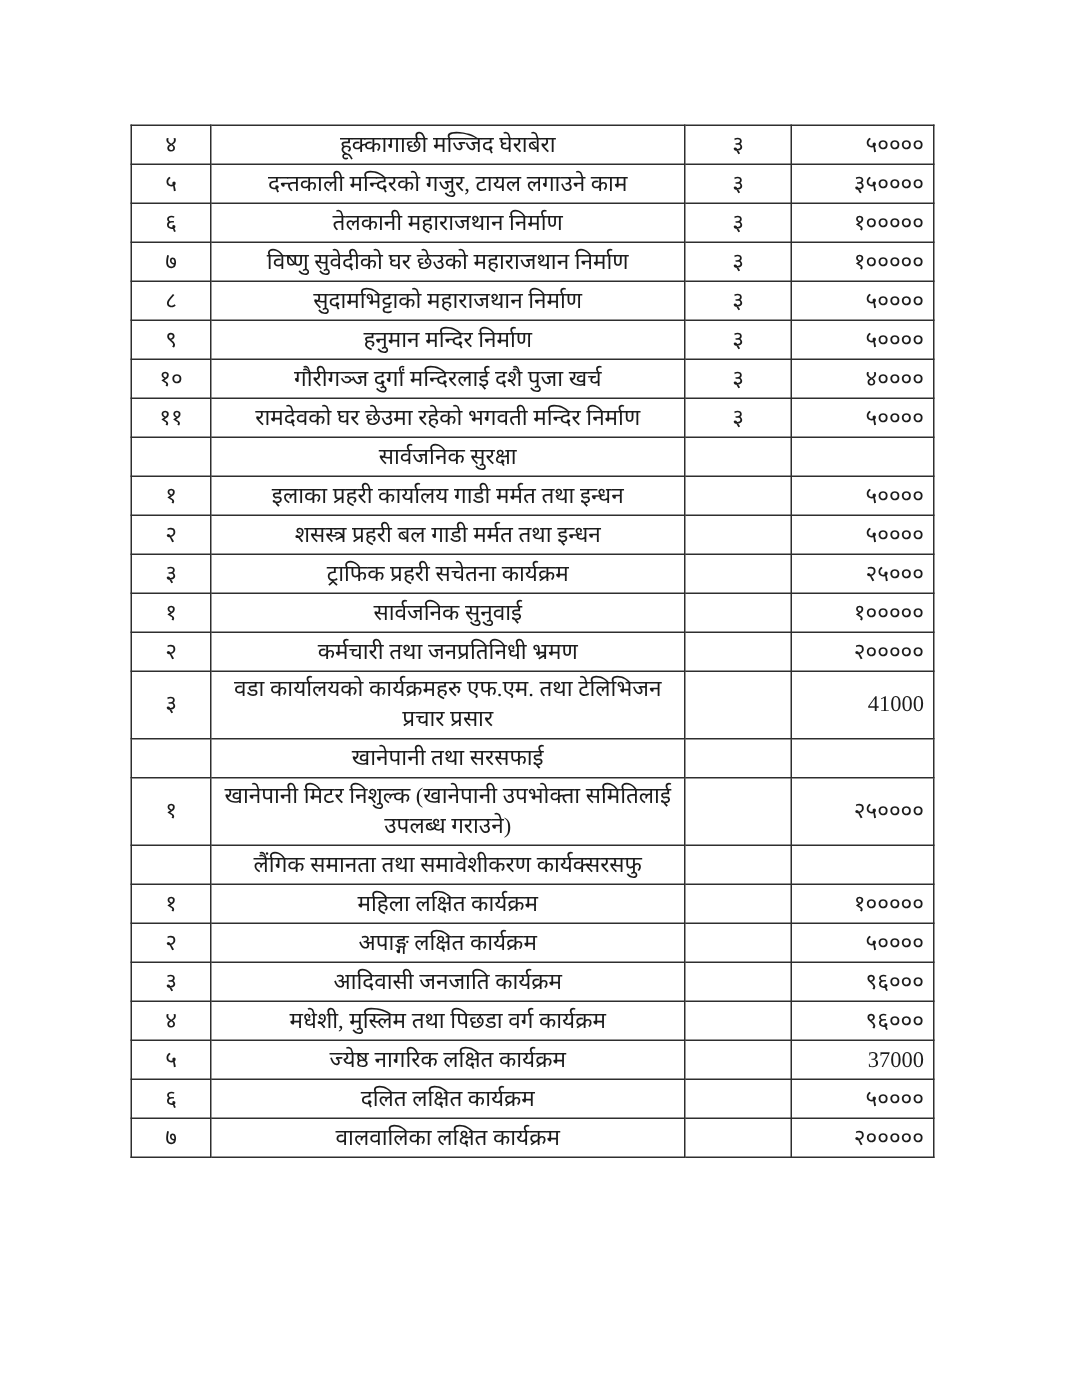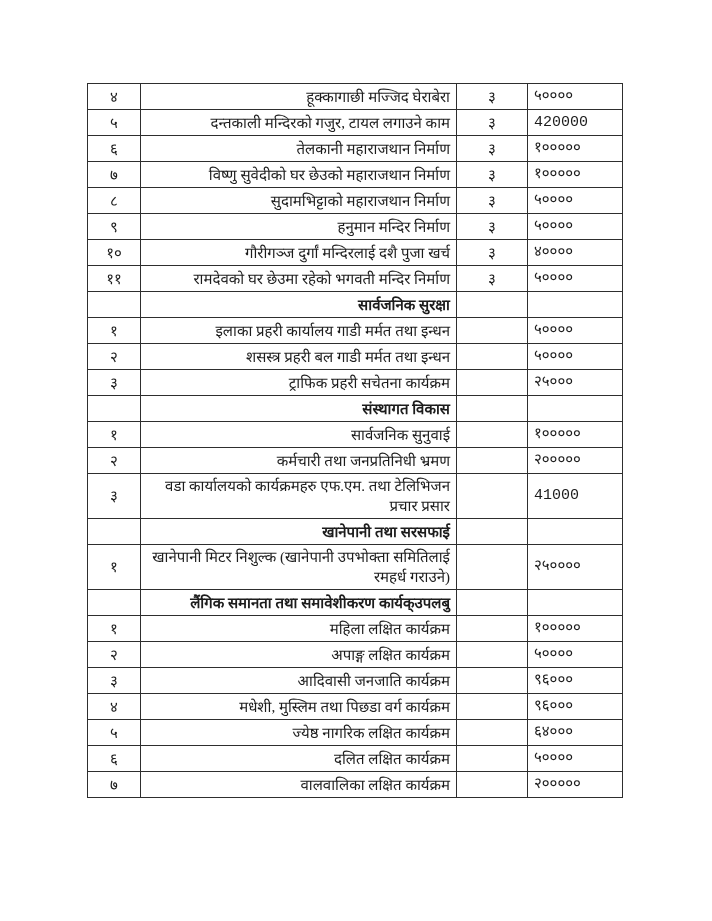--- a/index.html
+++ b/index.html
@@ -27,42 +27,42 @@
   table.budget td {
     border: 1px solid #2e2e2e;
     font-size: 15px;
     line-height: 20px;
     padding: 2px 6px;
     height: 21px;
     vertical-align: middle;
     overflow: hidden;
   }
   td.sn     { width: 40px;  text-align: center; }
-  td.desc   { width: 303px; text-align: right; padding-left: 9px; }
+  td.desc   { width: 303px; text-align: center; padding-left: 9px; }
   td.qty    { width: 58px;  text-align: center; }
-  td.amount { width: 82px;  padding-right: 9px; vertical-align: bottom; font-family: Liberation Mono, monospace; }
-  tr.section-row td.desc { font-weight: bold; }
+  td.amount { width: 82px;  text-align: right; padding-right: 9px; vertical-align: bottom; }
+  tr.section-row td.desc { font-weight: normal; }
 </style>
 </head>
 <body>
 
 <div class="sheet">
   <table class="budget">
     <tbody id="budget-body">
         <tr>
           <td class="sn">४</td>
           <td class="desc">हूक्कागाछी मज्जिद घेराबेरा</td>
           <td class="qty">३</td>
           <td class="amount">५००००</td>
         </tr>
         <tr>
           <td class="sn">५</td>
           <td class="desc">दन्तकाली मन्दिरको गजुर, टायल लगाउने काम</td>
           <td class="qty">३</td>
-          <td class="amount">420000</td>
+          <td class="amount">३५००००</td>
         </tr>
         <tr>
           <td class="sn">६</td>
           <td class="desc">तेलकानी महाराजथान निर्माण</td>
           <td class="qty">३</td>
           <td class="amount">१०००००</td>
         </tr>
         <tr>
           <td class="sn">७</td>
           <td class="desc">विष्णु सुवेदीको घर छेउको महाराजथान निर्माण</td>
@@ -110,26 +110,20 @@
           <td class="desc">शसस्त्र प्रहरी बल गाडी मर्मत तथा इन्धन</td>
           <td class="qty"></td>
           <td class="amount">५००००</td>
         </tr>
         <tr>
           <td class="sn">३</td>
           <td class="desc">ट्राफिक प्रहरी सचेतना कार्यक्रम</td>
           <td class="qty"></td>
           <td class="amount">२५०००</td>
         </tr>
-        <tr class="section-row">
-          <td class="sn"></td>
-          <td class="desc">संस्थागत विकास</td>
-          <td class="qty"></td>
-          <td class="amount"></td>
-        </tr>
         <tr>
           <td class="sn">१</td>
           <td class="desc">सार्वजनिक सुनुवाई</td>
           <td class="qty"></td>
           <td class="amount">१०००००</td>
         </tr>
         <tr>
           <td class="sn">२</td>
           <td class="desc">कर्मचारी तथा जनप्रतिनिधी भ्रमण</td>
           <td class="qty"></td>
@@ -142,27 +136,27 @@
           <td class="amount">41000</td>
         </tr>
         <tr class="section-row">
           <td class="sn"></td>
           <td class="desc">खानेपानी तथा सरसफाई</td>
           <td class="qty"></td>
           <td class="amount"></td>
         </tr>
         <tr>
           <td class="sn">१</td>
-          <td class="desc">खानेपानी मिटर निशुल्क (खानेपानी उपभोक्ता समितिलाई रमहर्ध गराउने)</td>
+          <td class="desc">खानेपानी मिटर निशुल्क (खानेपानी उपभोक्ता समितिलाई उपलब्ध गराउने)</td>
           <td class="qty"></td>
           <td class="amount">२५००००</td>
         </tr>
         <tr class="section-row">
           <td class="sn"></td>
-          <td class="desc">लैंगिक समानता तथा समावेशीकरण  कार्यक्उपलबु</td>
+          <td class="desc">लैंगिक समानता तथा समावेशीकरण  कार्यक्सरसफु</td>
           <td class="qty"></td>
           <td class="amount"></td>
         </tr>
         <tr>
           <td class="sn">१</td>
           <td class="desc">महिला लक्षित कार्यक्रम</td>
           <td class="qty"></td>
           <td class="amount">१०००००</td>
         </tr>
         <tr>
@@ -180,21 +174,21 @@
         <tr>
           <td class="sn">४</td>
           <td class="desc">मधेशी, मुस्लिम तथा पिछडा वर्ग कार्यक्रम</td>
           <td class="qty"></td>
           <td class="amount">९६०००</td>
         </tr>
         <tr>
           <td class="sn">५</td>
           <td class="desc">ज्येष्ठ नागरिक लक्षित कार्यक्रम</td>
           <td class="qty"></td>
-          <td class="amount">६४०००</td>
+          <td class="amount">37000</td>
         </tr>
         <tr>
           <td class="sn">६</td>
           <td class="desc">दलित लक्षित कार्यक्रम</td>
           <td class="qty"></td>
           <td class="amount">५००००</td>
         </tr>
         <tr>
           <td class="sn">७</td>
           <td class="desc">वालवालिका लक्षित कार्यक्रम</td>

